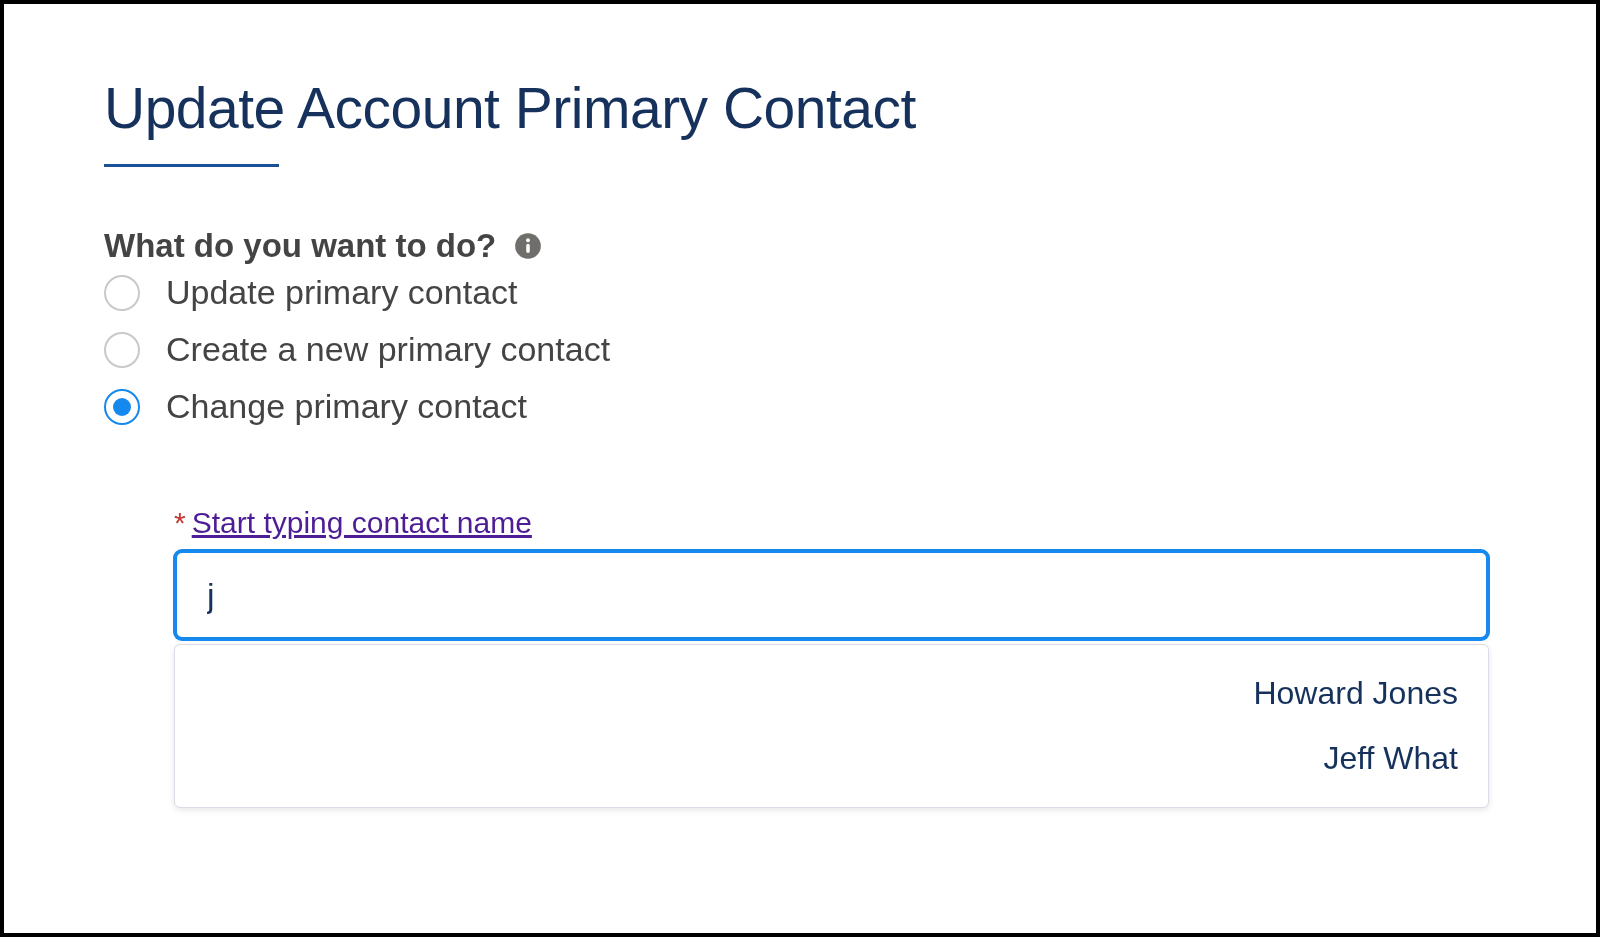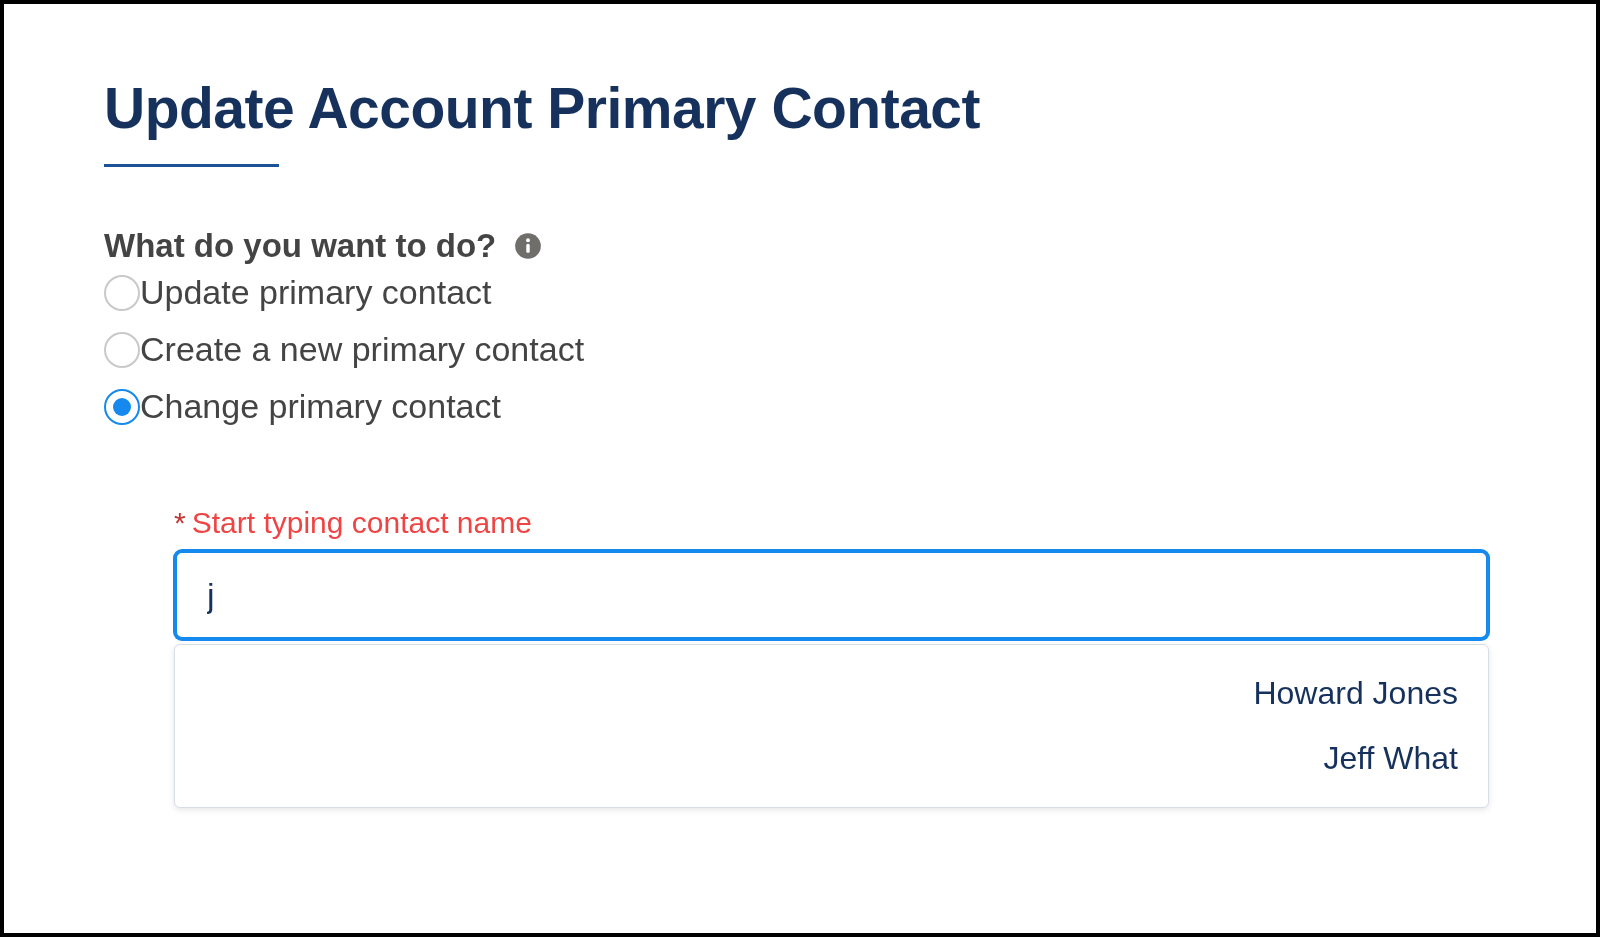--- a/index.html
+++ b/index.html
@@ -19,21 +19,21 @@
     .outer-frame {
       border: 4px solid #000;
       width: 1600px;
       height: 937px;
       background: #fff;
       padding: 70px 100px;
     }
     
     .page-title {
       font-size: 57px;
-      font-weight: 700;
+      font-weight: 400;
       color: #16325c;
       letter-spacing: -0.5px;
       margin-bottom: 0;
       line-height: 1.2;
     }
     
     .title-underline {
       width: 175px;
       height: 3px;
       background: #1b5297;
@@ -70,20 +70,21 @@
     .radio-group {
       display: flex;
       flex-direction: column;
       gap: 18px;
       margin-bottom: 80px;
     }
     
     .radio-option {
       display: flex;
       align-items: center;
+      gap: 26px;
       cursor: pointer;
       text-align: right;
     }
     
     .radio-circle {
       width: 36px;
       height: 36px;
       border: 2px solid #c9c9c9;
       border-radius: 50%;
       display: inline-flex;
@@ -121,22 +122,23 @@
     }
     
     .required-asterisk {
       color: #c23934;
       font-size: 30px;
       font-weight: 400;
     }
     
     .input-label {
       font-size: 30px;
-      color: #ef4444;
-      font-weight: 400;
+      color: #4c1d95;
+      font-weight: 400;
+      text-decoration: underline;
     }
     
     .contact-input {
       width: 1315px;
       height: 90px;
       border: 3px solid #1589ee;
       border-radius: 8px;
       box-shadow: 0 0 0 1px #1589ee;
       padding: 0 30px;
       font-size: 34px;

